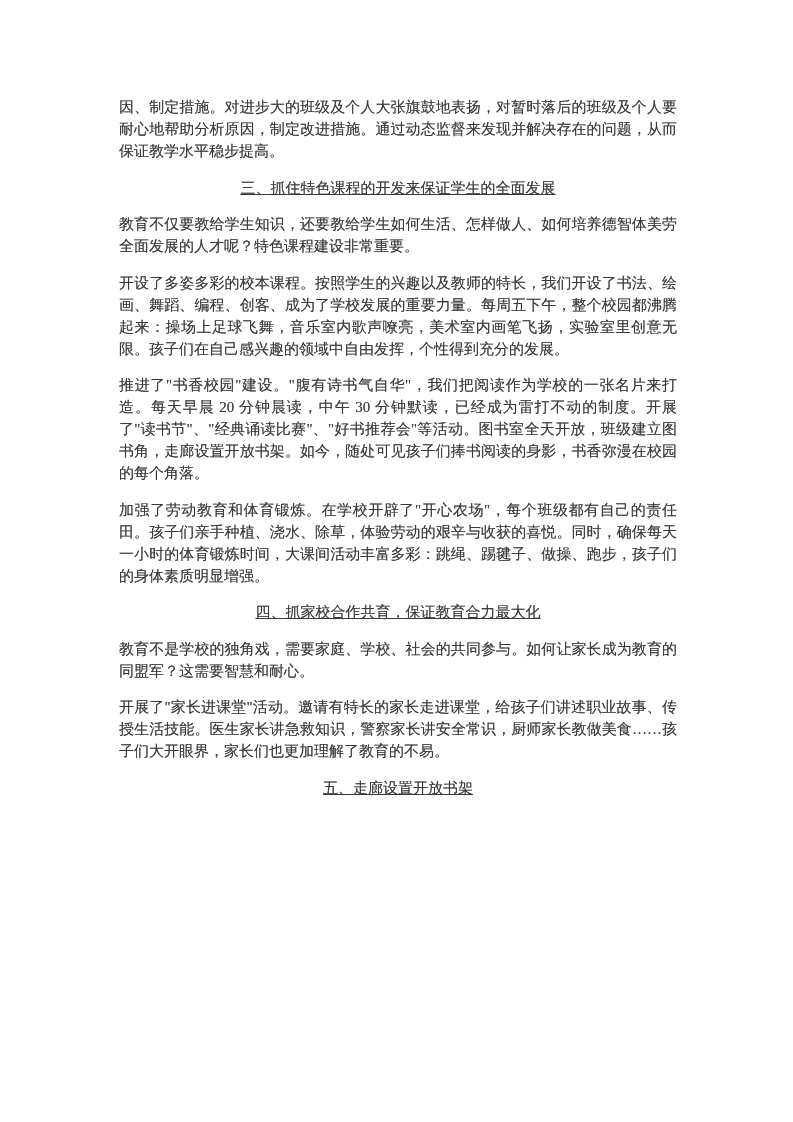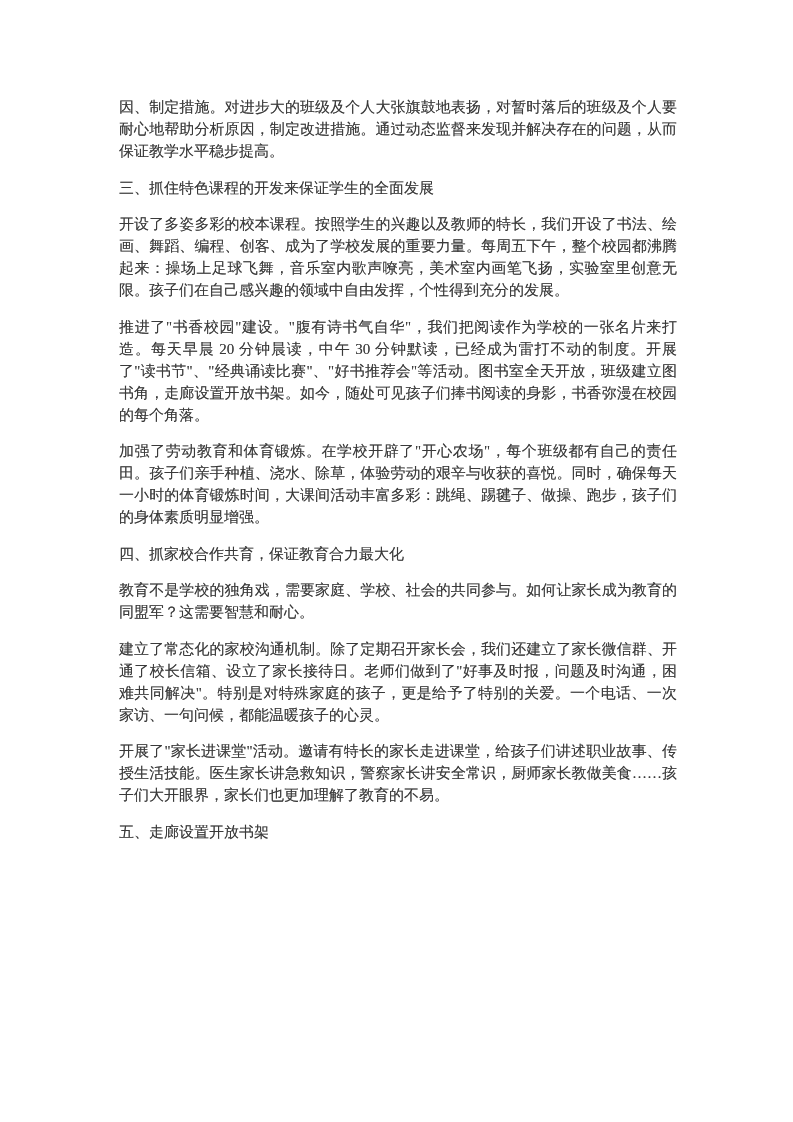--- a/index.html
+++ b/index.html
@@ -25,32 +25,33 @@
     line-height: 22px;
     text-align: justify;
     text-justify: inter-ideograph;
   }
   .content p {
     margin: 0 0 14.5px 0;
     
     text-shadow: 0 0 0.4px rgba(58,58,58,0.55);
   }
   .content p.heading {
-    text-align: left;
+    text-align: center;
+    text-decoration: underline;
   }
 </style>
 </head>
 <body>
 
 <div class="page">
   <div class="content" id="doc-content">
       <p class="para">因、制定措施。对进步大的班级及个人大张旗鼓地表扬，对暂时落后的班级及个人要耐心地帮助分析原因，制定改进措施。通过动态监督来发现并解决存在的问题，从而保证教学水平稳步提高。</p>
       <p class="heading">三、抓住特色课程的开发来保证学生的全面发展</p>
+      <p class="para">教育不仅要教给学生知识，还要教给学生如何生活、怎样做人、如何培养德智体美劳全面发展的人才呢？特色课程建设非常重要。</p>
       <p class="para">开设了多姿多彩的校本课程。按照学生的兴趣以及教师的特长，我们开设了书法、绘画、舞蹈、编程、创客、成为了学校发展的重要力量。每周五下午，整个校园都沸腾起来：操场上足球飞舞，音乐室内歌声嘹亮，美术室内画笔飞扬，实验室里创意无限。孩子们在自己感兴趣的领域中自由发挥，个性得到充分的发展。</p>
       <p class="para">推进了"书香校园"建设。"腹有诗书气自华"，我们把阅读作为学校的一张名片来打造。每天早晨 20 分钟晨读，中午 30 分钟默读，已经成为雷打不动的制度。开展了"读书节"、"经典诵读比赛"、"好书推荐会"等活动。图书室全天开放，班级建立图书角，走廊设置开放书架。如今，随处可见孩子们捧书阅读的身影，书香弥漫在校园的每个角落。</p>
       <p class="para">加强了劳动教育和体育锻炼。在学校开辟了"开心农场"，每个班级都有自己的责任田。孩子们亲手种植、浇水、除草，体验劳动的艰辛与收获的喜悦。同时，确保每天一小时的体育锻炼时间，大课间活动丰富多彩：跳绳、踢毽子、做操、跑步，孩子们的身体素质明显增强。</p>
       <p class="heading">四、抓家校合作共育，保证教育合力最大化</p>
       <p class="para">教育不是学校的独角戏，需要家庭、学校、社会的共同参与。如何让家长成为教育的同盟军？这需要智慧和耐心。</p>
-      <p class="para">建立了常态化的家校沟通机制。除了定期召开家长会，我们还建立了家长微信群、开通了校长信箱、设立了家长接待日。老师们做到了"好事及时报，问题及时沟通，困难共同解决"。特别是对特殊家庭的孩子，更是给予了特别的关爱。一个电话、一次家访、一句问候，都能温暖孩子的心灵。</p>
       <p class="para">开展了"家长进课堂"活动。邀请有特长的家长走进课堂，给孩子们讲述职业故事、传授生活技能。医生家长讲急救知识，警察家长讲安全常识，厨师家长教做美食……孩子们大开眼界，家长们也更加理解了教育的不易。</p>
       <p class="heading">五、走廊设置开放书架</p>
     </div>
 </div>
 
 </body></html>

